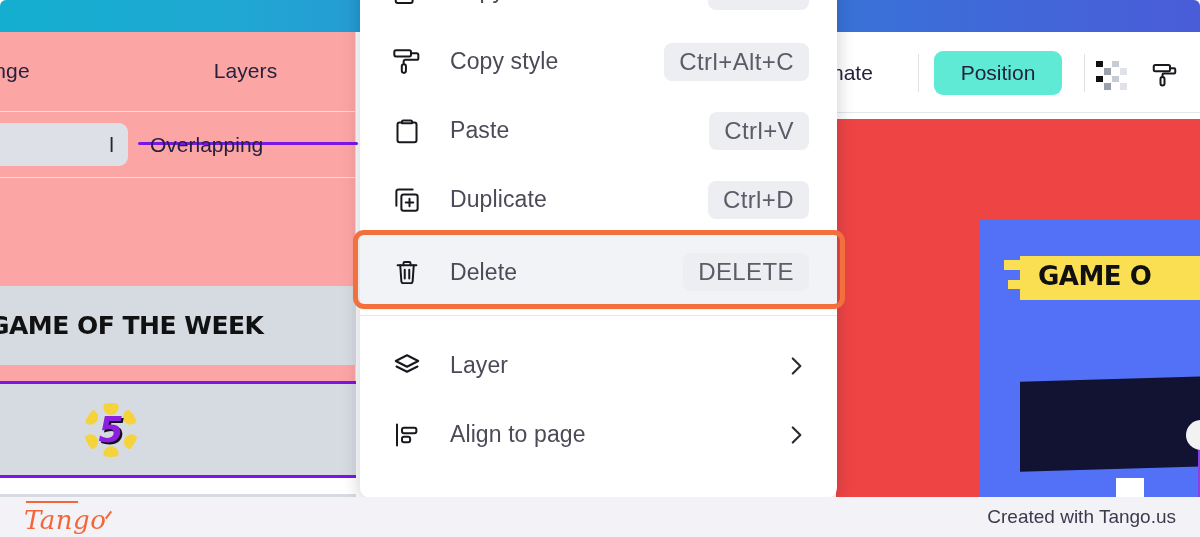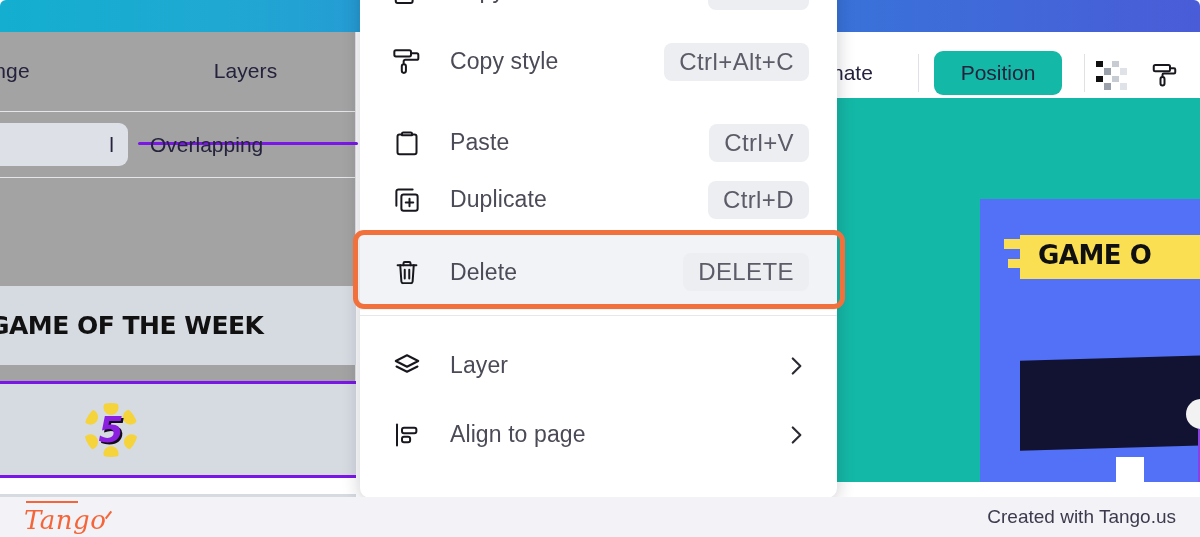--- a/index.html
+++ b/index.html
@@ -18,21 +18,21 @@
   }
   .topbar{
     position:absolute;left:0;top:0;width:1200px;height:32px;
     background:linear-gradient(90deg,#13aed0 0%,#1fa9d2 18%,#3478d9 62%,#4a5cd8 100%);
   }
   .topbar-rounded{border-radius:6px 6px 0 0;}
 
   
   .left-panel{
     position:absolute;left:0;top:32px;width:356px;height:416px;
-    background:#a3a3a3;border-right:1px solid #e2e4e8;box-sizing:border-box;
+    background:#fca5a5;border-right:1px solid #e2e4e8;box-sizing:border-box;
   }
   .tabs-row{
     position:absolute;left:0;top:0;width:356px;height:79px;
     border-bottom:1px solid #e4e6ea;
   }
   .tab{
     position:absolute;top:0;height:78px;display:flex;align-items:center;
     justify-content:center;font-size:21px;color:#24223c;
     letter-spacing:.1px;
   }
@@ -95,39 +95,39 @@
   .right-toolbar{
     position:absolute;left:836px;top:32px;width:364px;height:81px;
     background:#fff;border-bottom:1px solid #e4e6ea;box-sizing:border-box;
   }
   .tb-text{
     position:absolute;left:-4px;top:0;height:81px;display:flex;align-items:center;
     font-size:21px;color:#24223c;text-align:right;
   }
   .tb-sep{position:absolute;top:22px;width:1px;height:38px;background:#dfe1e6;}
   .tb-btn{
-    position:absolute;top:19px;height:44px;background:#14b8a6;border-radius:9px;
+    position:absolute;top:19px;height:44px;background:#5eead4;border-radius:9px;
     display:flex;align-items:center;justify-content:center;
     font-size:21px;color:#24223c;padding:0 18px;box-sizing:border-box;
     border:none;font-family:inherit;cursor:pointer;
   }
   .tb-icon{
     position:absolute;top:26px;width:34px;height:34px;
     display:flex;align-items:center;justify-content:center;cursor:pointer;
   }
   .checker2{
     width:31px;height:29px;display:grid;grid-template-columns:repeat(4,1fr);
     grid-template-rows:repeat(4,1fr);gap:1px;
   }
   .checker2 i{display:block;}
 
   
   .canvas-area{
-    position:absolute;left:836px;top:98px;width:364px;height:384px;
-    background:#14b8a6;overflow:hidden;
+    position:absolute;left:836px;top:119px;width:364px;height:384px;
+    background:#ef4444;overflow:hidden;
   }
   .poster{
     position:absolute;left:144px;top:101px;width:260px;height:300px;
     background:#5271f7;overflow:hidden;
   }
   .poster .yellow-brush{
     position:absolute;left:40px;top:36px;width:260px;height:44px;
     background:#fadf52;
   }
   .poster .yellow-brush:before{
@@ -336,21 +336,21 @@
         <svg width="32" height="32" viewBox="0 0 24 24" fill="none" stroke="#17171d" stroke-width="1.5" stroke-linecap="round" stroke-linejoin="round">
           <rect x="2.5" y="3.2" width="12.5" height="4.6" rx="1.2"></rect>
           <path d="M15 5.5h4.3a1.2 1.2 0 0 1 1.2 1.2v2.4a1.2 1.2 0 0 1-1.2 1.2h-8.6a1.2 1.2 0 0 0-1.2 1.2v1.4"></path>
           <rect x="8.1" y="13.6" width="3.1" height="6.6" rx="1.55"></rect>
         </svg>
       </span>
       <span class="mi-label">Copy style</span>
       <span class="mi-shortcut">Ctrl+Alt+C</span>
     </div>
 
-    <div class="menu-item" style="top:152px;align-items:center;">
+    <div class="menu-item" style="top:140px;align-items:center;">
       <span class="mi-icon">
         <svg width="30" height="30" viewBox="0 0 24 24" fill="none" stroke="#17171d" stroke-width="1.6" stroke-linecap="round" stroke-linejoin="round">
           <path d="M9 3.6h6a1 1 0 0 1 1 1v1.2H8V4.6a1 1 0 0 1 1-1z"></path>
           <path d="M8 5.2H6a1.6 1.6 0 0 0-1.6 1.6v12.6A1.6 1.6 0 0 0 6 21h12a1.6 1.6 0 0 0 1.6-1.6V6.8A1.6 1.6 0 0 0 18 5.2h-2"></path>
         </svg>
       </span>
       <span class="mi-label">Paste</span>
       <span class="mi-shortcut">Ctrl+V</span>
     </div>
 

